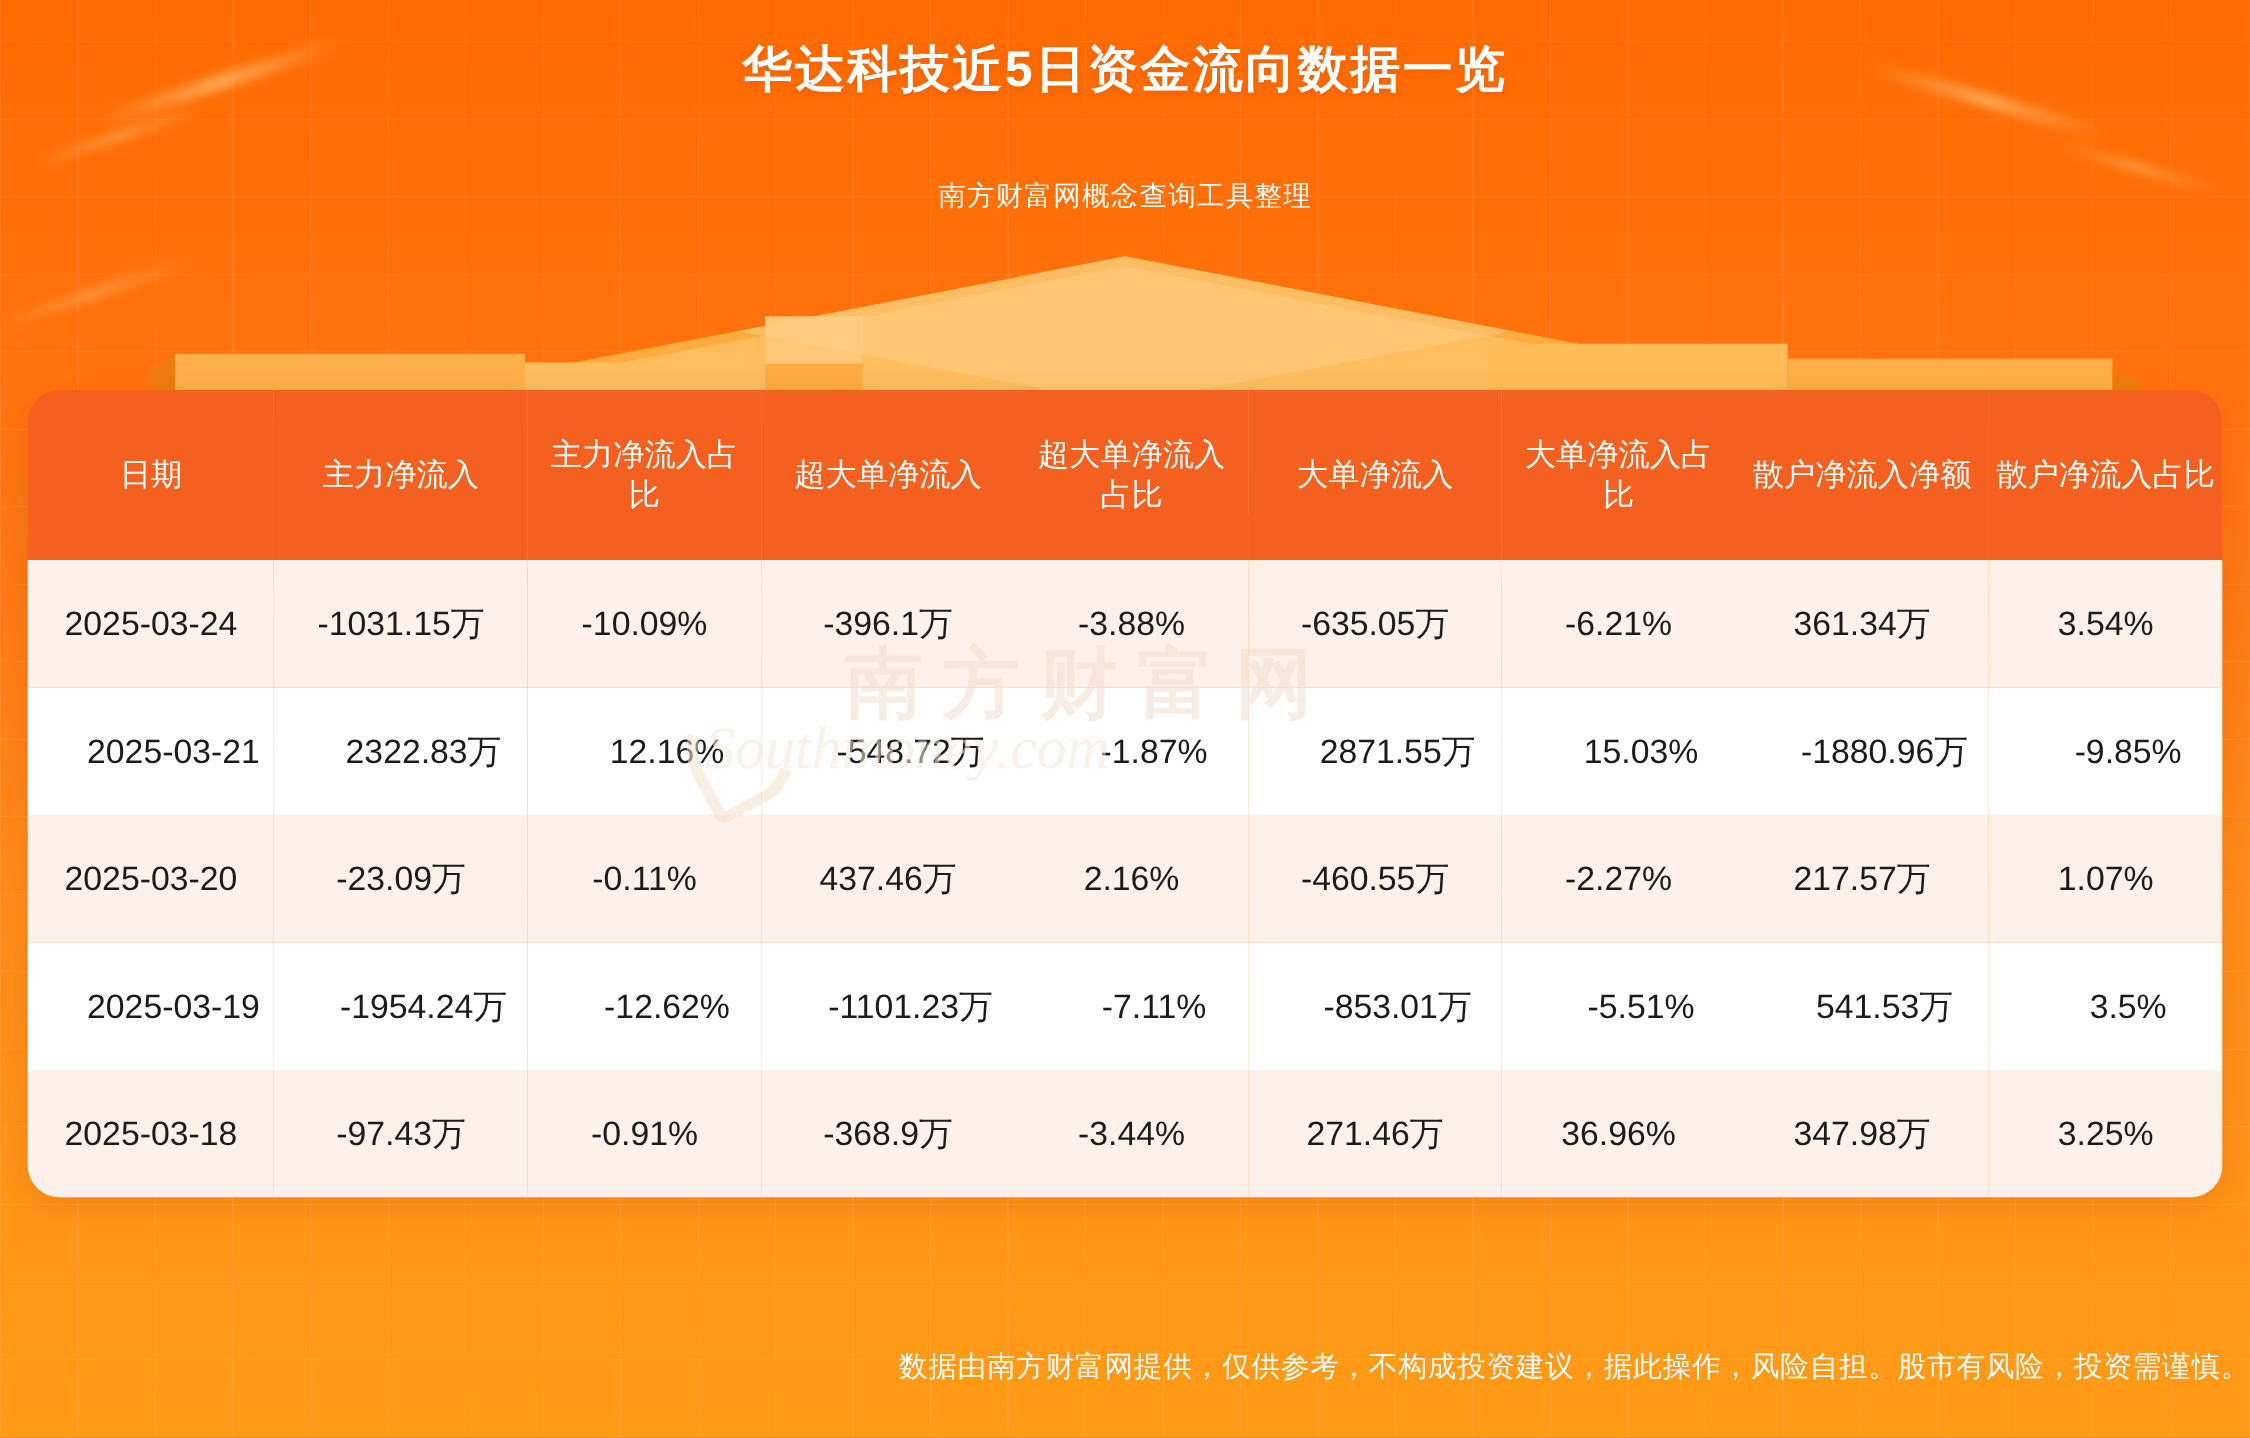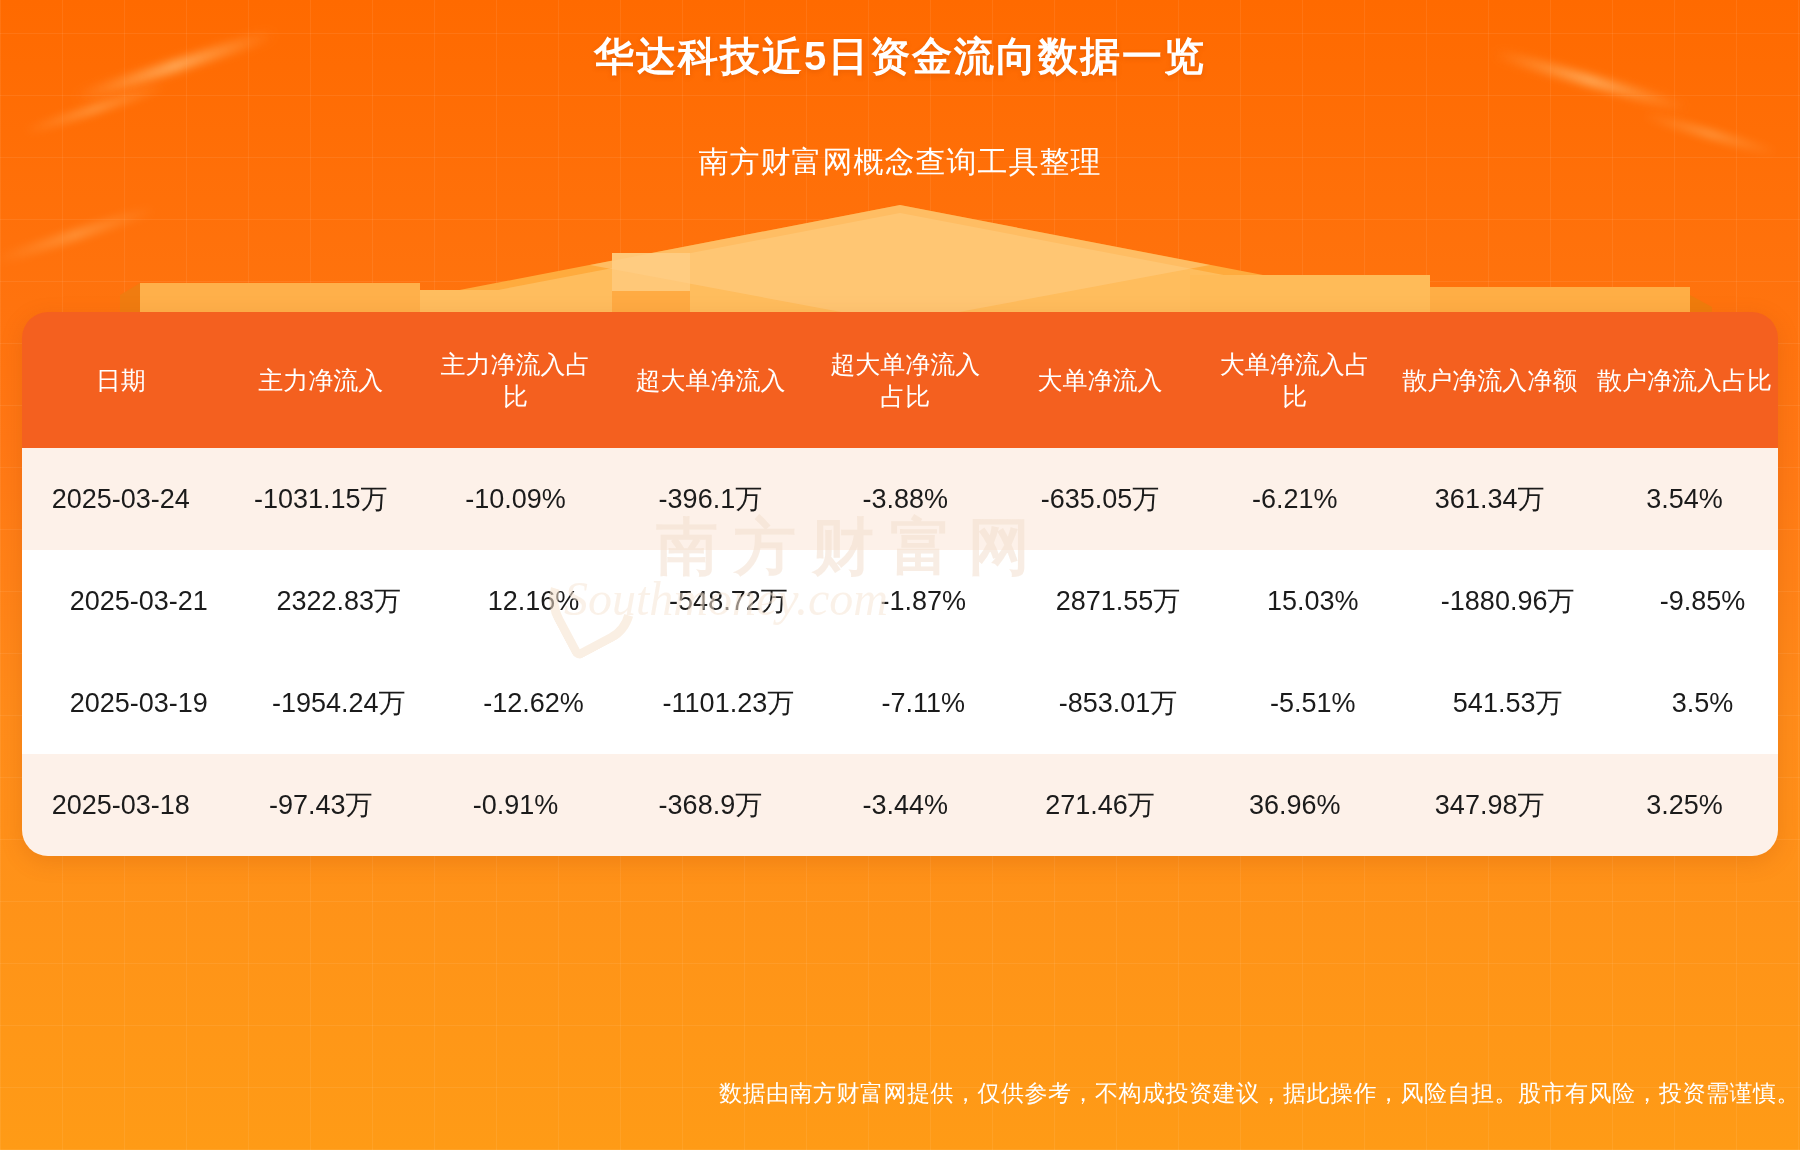--- a/index.html
+++ b/index.html
@@ -58,21 +58,21 @@
     text-shadow: 0 2px 5px rgba(170,60,0,0.22);
     z-index: 6;
   }
   .hero-sub {
     position: absolute;
     top: 142px;
     left: 0;
     right: 0;
     text-align: center;
     color: #ffffff;
-    font-size: 30px;
+    font-size: 22px;
     letter-spacing: 1px;
     z-index: 6;
   }
 
   
   .podium { position: absolute; inset: 0; z-index: 2; pointer-events: none; }
 
   
   .card {
     position: absolute;
@@ -122,21 +122,21 @@
     left: 560px;
     top: 505px;
     width: 640px;
     height: 150px;
     z-index: 6;
     pointer-events: none;
     opacity: 0.55;
   }
   .wm-cn {
     position: absolute;
-    left: 96px; top: 0;
+    left: 116px; top: 0;
     font-size: 62px;
     letter-spacing: 16px;
     color: #f3e0cf;
     font-family: Liberation Sans, sans-serif;
     font-weight: bold;
     white-space: nowrap;
   }
   .wm-en {
     position: absolute;
     left: 4px; top: 66px;
@@ -256,20 +256,31 @@
           <td>2025-03-21</td>
           <td>2322.83万</td>
           <td>12.16%</td>
           <td>-548.72万</td>
           <td>-1.87%</td>
           <td>2871.55万</td>
           <td>15.03%</td>
           <td>-1880.96万</td>
           <td>-9.85%</td>
         </tr>
+        <tr class="odd">
+          <td>2025-03-20</td>
+          <td>-23.09万</td>
+          <td>-0.11%</td>
+          <td>437.46万</td>
+          <td>2.16%</td>
+          <td>-460.55万</td>
+          <td>-2.27%</td>
+          <td>217.57万</td>
+          <td>1.07%</td>
+        </tr>
         <tr class="even">
           <td>2025-03-19</td>
           <td>-1954.24万</td>
           <td>-12.62%</td>
           <td>-1101.23万</td>
           <td>-7.11%</td>
           <td>-853.01万</td>
           <td>-5.51%</td>
           <td>541.53万</td>
           <td>3.5%</td>

